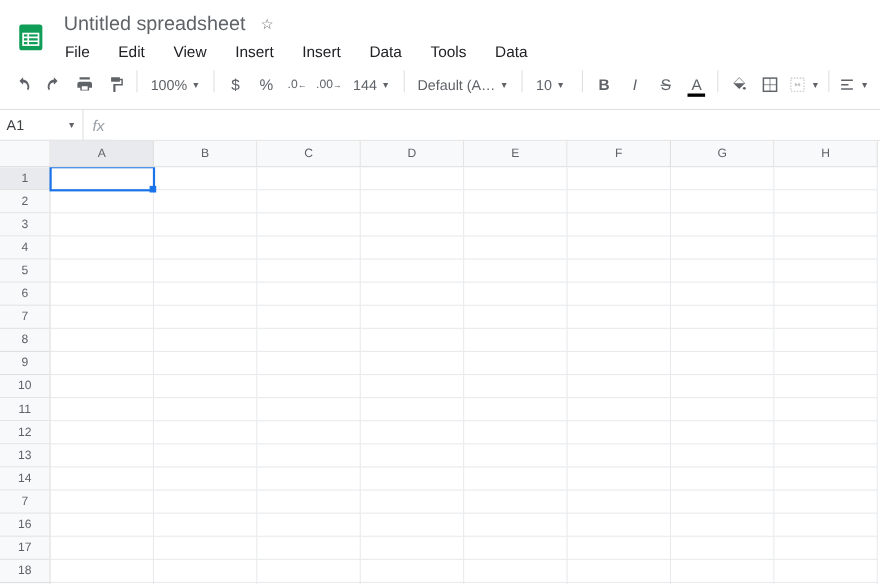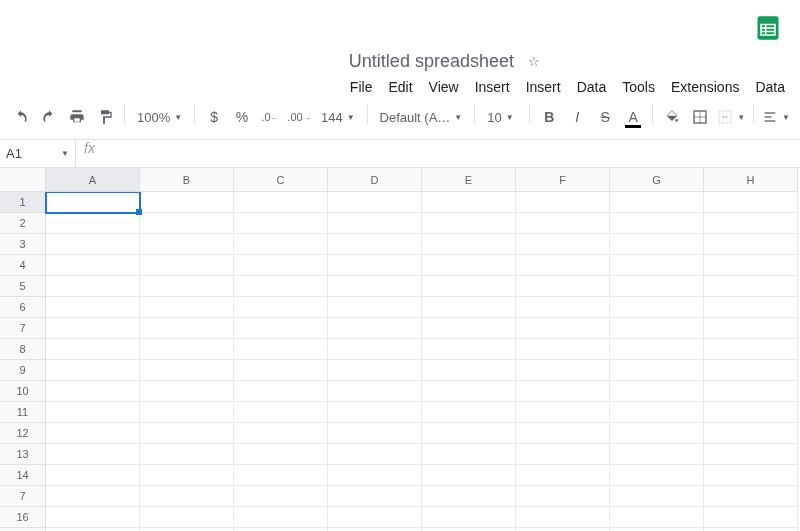--- a/index.html
+++ b/index.html
@@ -1,35 +1,35 @@
 <!DOCTYPE html>
 <html><head>
 <meta charset="utf-8">
 <style>
 * { box-sizing: border-box; margin: 0; padding: 0; }
 body { font-family: Arial, sans-serif; font-size: 13px; color: #202124; background: #fff; width: 800px; height: 531px; overflow: hidden; }
-.header { display: flex; align-items: flex-end; padding: 8px 8px 0 8px; flex-direction: column; }
+.header { display: flex; align-items: center; padding: 8px 8px 0 8px; }
 .logo { width: 40px; height: 40px; display: flex; align-items: center; justify-content: center; margin-right: 4px; }
 .logo svg { width: 28px; height: 28px; }
 .title-area { flex: 1; }
 .title-row { display: flex; align-items: center; gap: 8px; height: 26px; }
 .doc-title { font-size: 18px; color: #5f6368; padding: 2px 6px; }
 .star { color: #5f6368; cursor: pointer; }
-.menubar { display: flex; gap: 2px; height: 26px; align-items: center; }
+.menubar { display: flex; gap: 12px; height: 26px; align-items: center; }
 .menu-item { padding: 4px 7px; font-size: 14px; color: #202124; cursor: pointer; border-radius: 4px; }
 .toolbar { display: flex; align-items: flex-start; padding: 4px 8px; gap: 2px; border-bottom: 1px solid #e0e0e0; height: 40px; }
 .tb-btn { min-width: 26px; height: 26px; display: flex; align-items: center; justify-content: center; cursor: pointer; border-radius: 2px; color: #5f6368; font-size: 14px; padding: 0 3px; }
 .tb-sep { width: 1px; height: 20px; background: #e0e0e0; margin: 0 4px; }
 .tb-dd { display: flex; align-items: center; gap: 4px; padding: 0 6px; height: 26px; cursor: pointer; color: #5f6368; font-size: 13px; }
 .caret { font-size: 8px; color: #5f6368; }
 .font-dd { width: 100px; overflow: hidden; white-space: nowrap; }
 .size-dd { width: 44px; }
 .text-color { position: relative; }
 .text-color::after { content: ""; position: absolute; bottom: 2px; left: 5px; right: 5px; height: 3px; background: #000; }
-.namebox-row { display: flex; height: 28px; border-bottom: 1px solid #e0e0e0; }
+.namebox-row { display: flex; align-items: center; height: 28px; border-bottom: 1px solid #e0e0e0; }
 .namebox { width: 76px; display: flex; align-items: center; padding: 0 6px; border-right: 1px solid #e0e0e0; height: 100%; font-size: 13px; color: #3c4043; justify-content: space-between; }
 .fx-label { color: #9aa0a6; font-style: italic; padding: 0 8px; font-size: 14px; }
 .fx-input { flex: 1; border: none; outline: none; height: 100%; font-size: 13px; padding: 0 4px; }
 .grid { display: flex; height: calc(531px - 60px - 40px - 28px); overflow: hidden; }
 .corner { width: 46px; height: 24px; background: #f8f9fa; border-right: 1px solid #e0e0e0; border-bottom: 1px solid #e0e0e0; flex-shrink: 0; }
 .col-headers { display: flex; flex: 1; }
 .col-h { width: 94px; height: 24px; background: #f8f9fa; border-right: 1px solid #e0e0e0; border-bottom: 1px solid #e0e0e0; display: flex; align-items: center; justify-content: center; font-size: 11px; color: #5f6368; flex-shrink: 0; }
 .col-h.sel { background: #e8eaed; }
 .row-h { width: 46px; height: 21px; background: #f8f9fa; border-right: 1px solid #e0e0e0; border-bottom: 1px solid #e0e0e0; display: flex; align-items: center; justify-content: center; font-size: 11px; color: #5f6368; flex-shrink: 0; }
 .row-h.sel { background: #e8eaed; }
@@ -62,21 +62,20 @@
       <span class="star">☆</span>
     </div>
     <div class="menubar" id="menubar">
         <div class="menu-item">File</div>
         <div class="menu-item">Edit</div>
         <div class="menu-item">View</div>
         <div class="menu-item">Insert</div>
         <div class="menu-item">Insert</div>
         <div class="menu-item">Data</div>
         <div class="menu-item">Tools</div>
-        <div class="menu-item">Extensions</div>
         <div class="menu-item">Data</div>
       </div>
   </div>
 </div>
 
 <div class="toolbar">
   <div class="tb-btn">
       <svg width="16" height="16" viewBox="0 0 24 24">
         <path d="M12 5V2L7 7l5 5V9c3 0 6 2 6 6 0 1-.2 2-.7 3l1.5 1.5C20 18 20.5 16.5 20.5 15c0-5-4-10-8.5-10z" fill="#5f6368"></path>
       </svg>

